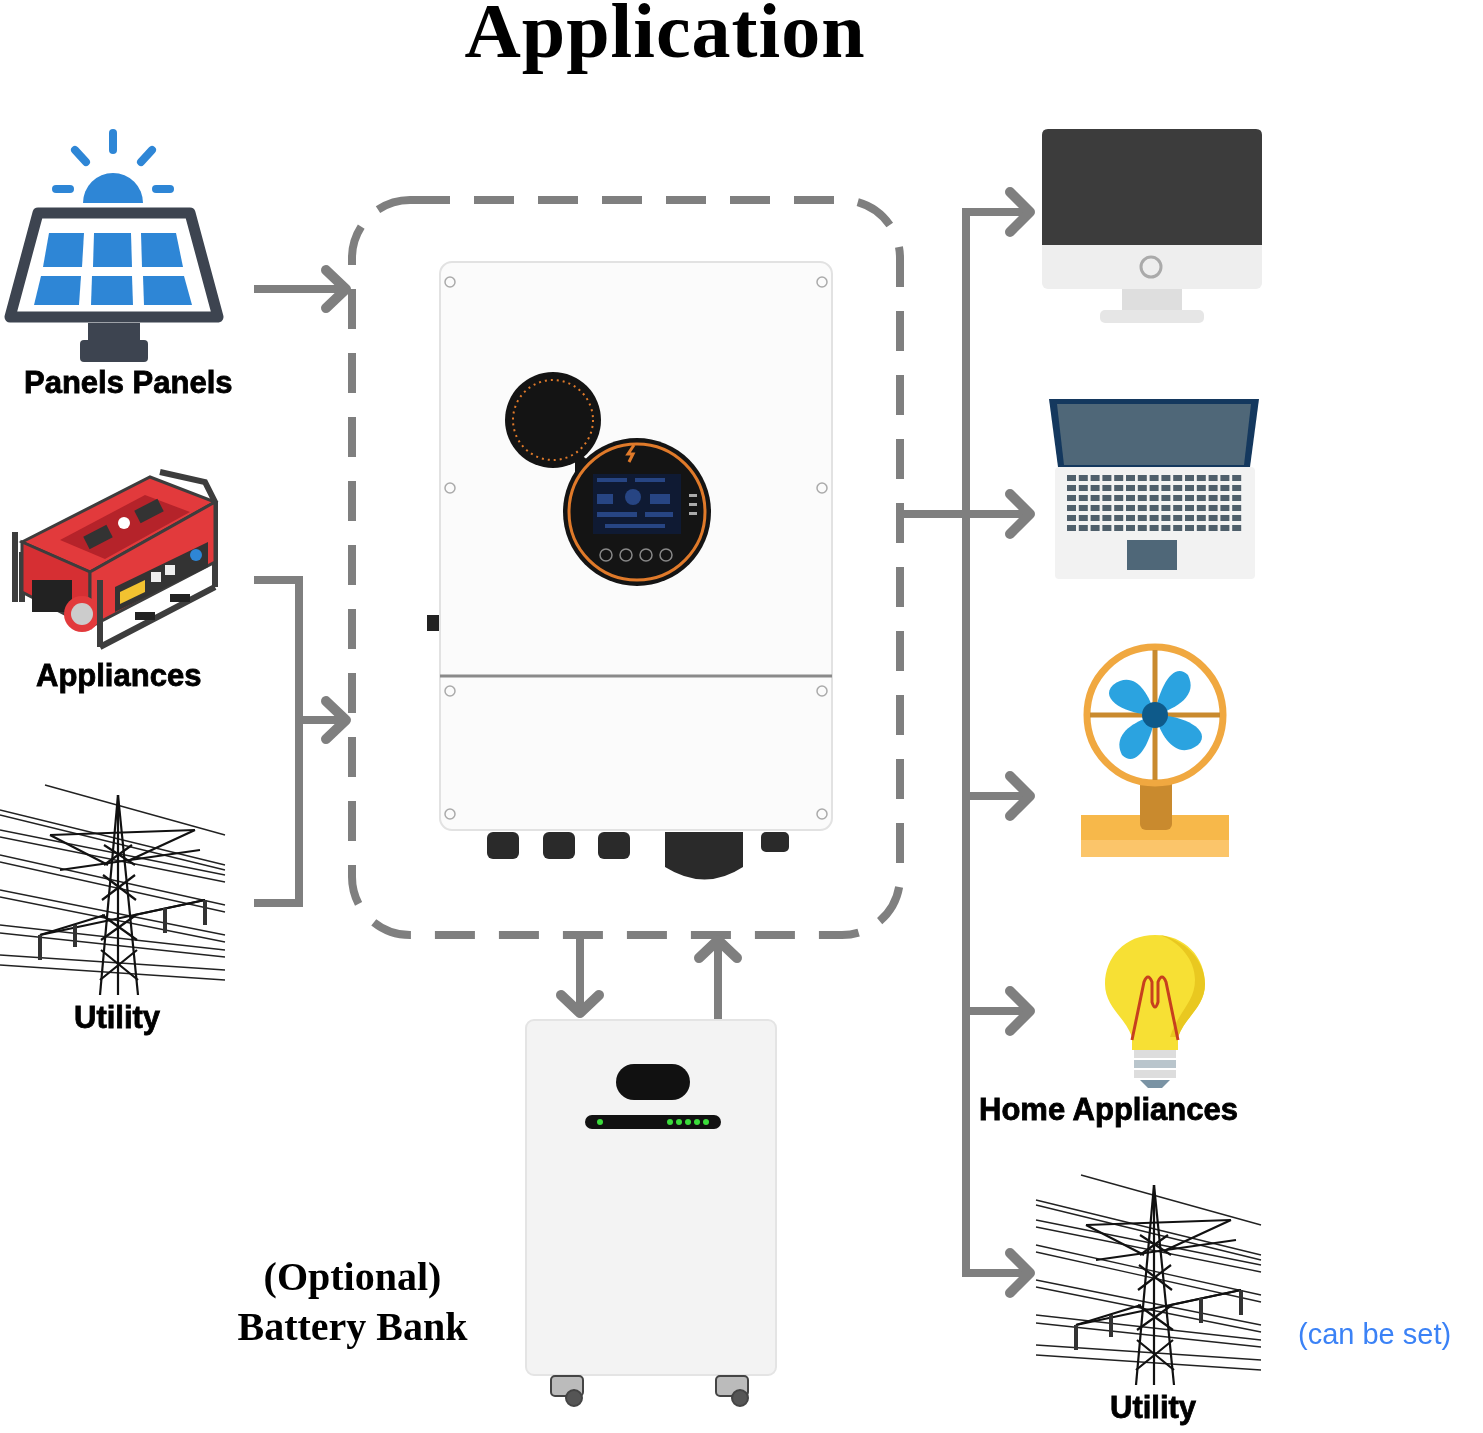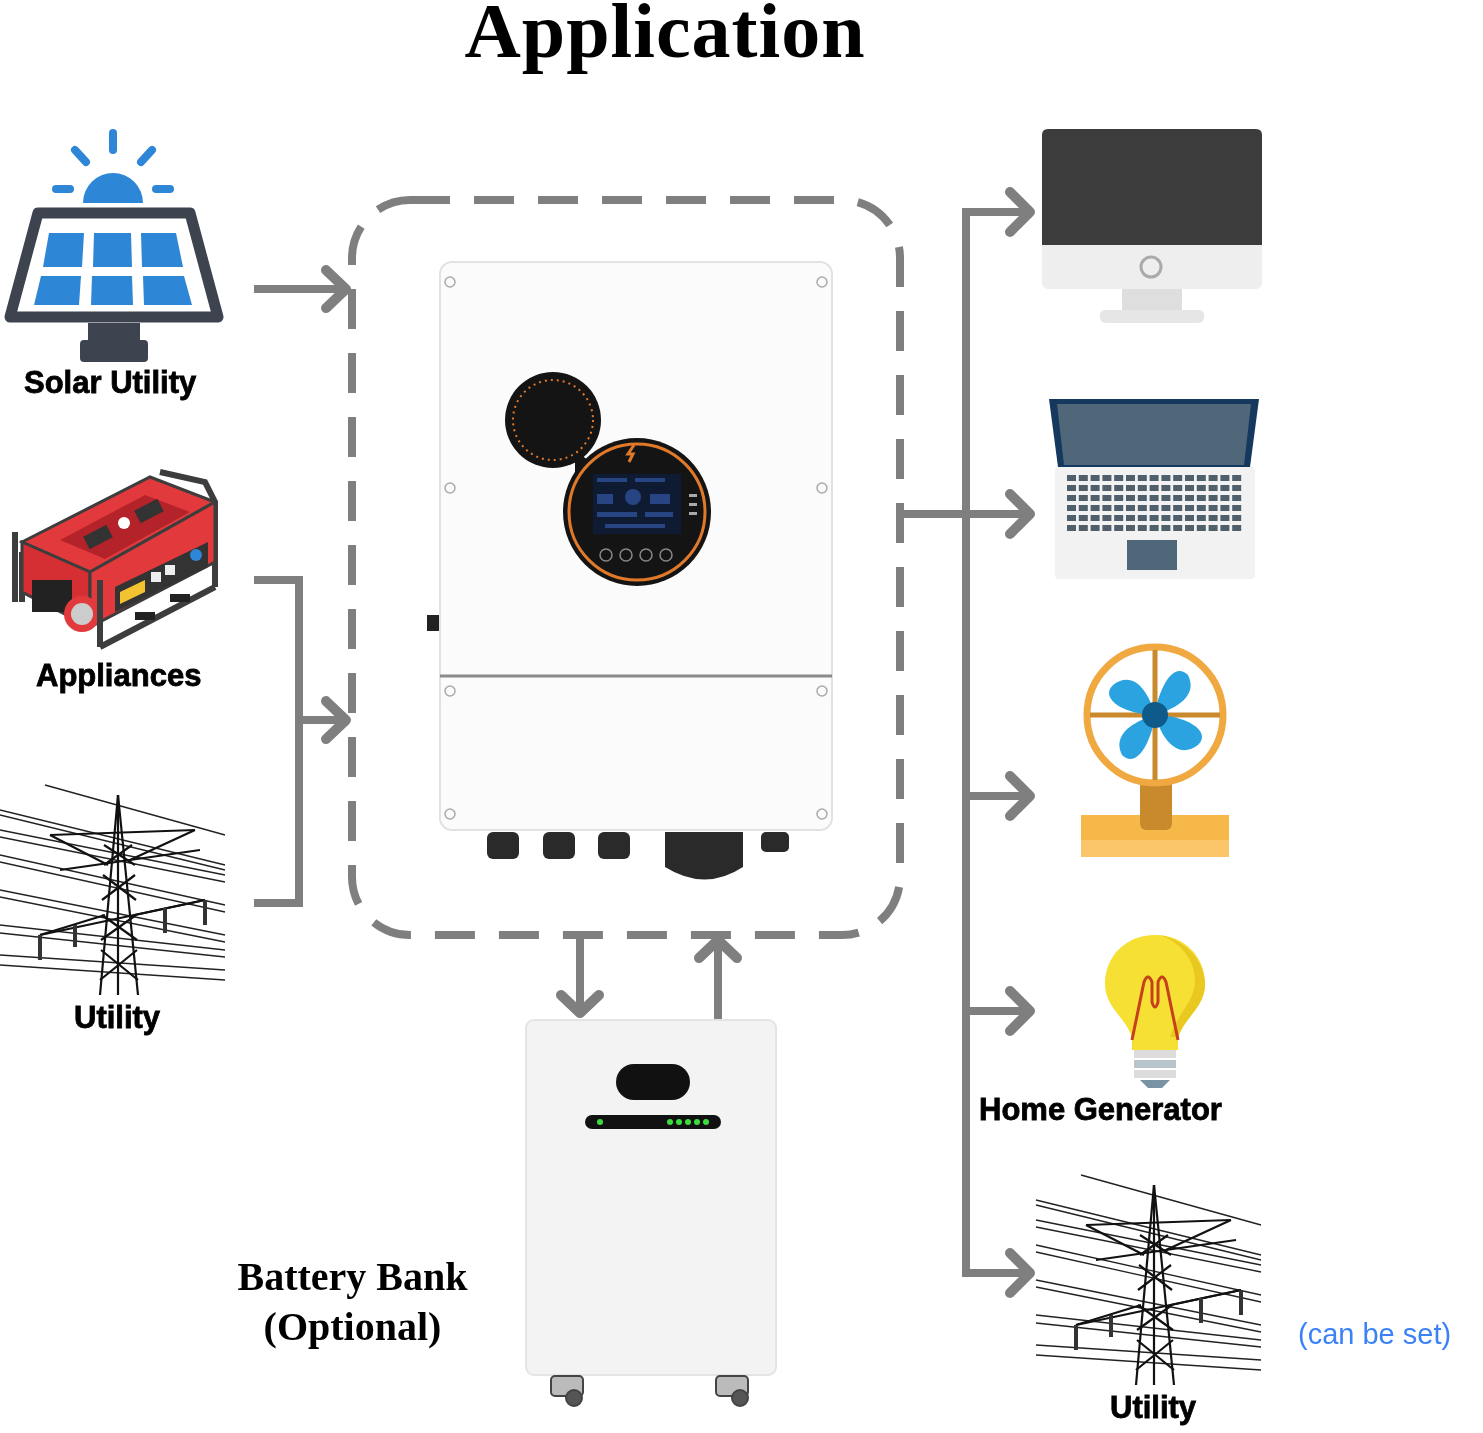--- a/index.html
+++ b/index.html
@@ -66,21 +66,21 @@
 
   <g fill="#2e86d6">
     <path d="M49,108 L84,108 L82,142 L43,142 Z"></path>
     <path d="M94,108 L131,108 L132,142 L93,142 Z"></path>
     <path d="M141,108 L176,108 L183,142 L142,142 Z"></path>
     <path d="M41,151 L81,151 L79,180 L34,180 Z"></path>
     <path d="M92,151 L132,151 L133,180 L91,180 Z"></path>
     <path d="M143,151 L184,151 L192,180 L144,180 Z"></path>
   </g>
 </svg>
-<div class="abs label-sans" style="left:24px;top:365px;">Solar Utility</div>
+<div class="abs label-sans" style="left:24px;top:365px;">Panels Panels</div>
 
 <svg style="left:10px;top:462px;" width="215" height="195" viewBox="0 0 215 195">
 
   <path d="M12,90 L12,140 M150,10 L195,20 L205,40 L205,125" fill="none" stroke="#3d3d3d" stroke-width="6"></path>
 
   <path d="M12,80 L140,15 L205,40 L80,110 Z" fill="#e23a3c" stroke="#3d3d3d" stroke-width="3"></path>
   <path d="M50,78 L135,33 L180,50 L95,97 Z" fill="#b5232a"></path>
   <rect x="75" y="68" width="26" height="14" fill="#333" transform="rotate(-27 88 75)"></rect>
   <rect x="126" y="42" width="26" height="14" fill="#333" transform="rotate(-27 139 49)"></rect>
   <circle cx="114" cy="61" r="6" fill="#fff"></circle>
@@ -205,22 +205,22 @@
       <circle cx="182" cy="104" r="3"></circle>
   </g>
   <g fill="#bbb" stroke="#444" stroke-width="2">
     <rect x="27" y="358" width="32" height="20" rx="4"></rect>
       <circle cx="50" cy="380" r="8" fill="#555"></circle>
     <rect x="192" y="358" width="32" height="20" rx="4"></rect>
       <circle cx="216" cy="380" r="8" fill="#555"></circle>
   </g>
 </svg>
 <div class="abs label-serif" style="left:215px;top:1252px;width:275px;">
+  <div>(Optional)</div>
   <div>Battery Bank</div>
-  <div>(Optional)</div>
 </div>
 
 <svg style="left:1040px;top:127px;" width="224" height="200" viewBox="0 0 224 200">
   <rect x="2" y="2" width="220" height="160" rx="6" fill="#eeeeee"></rect>
   <path d="M2,8 Q2,2 8,2 L216,2 Q222,2 222,8 L222,118 L2,118 Z" fill="#3c3c3c"></path>
   <circle cx="111" cy="140" r="10" fill="none" stroke="#aaa" stroke-width="3"></circle>
   <rect x="82" y="162" width="60" height="25" fill="#dedede"></rect>
   <rect x="60" y="183" width="104" height="13" rx="5" fill="#e6e6e6"></rect>
 </svg>
 
@@ -346,21 +346,21 @@
 
 <svg style="left:1100px;top:932px;" width="110" height="160" viewBox="0 0 110 160">
   <path d="M55,3 C25,3 5,25 5,52 C5,75 25,85 32,105 L32,118 L78,118 L78,105 C85,85 105,75 105,52 C105,25 85,3 55,3 Z" fill="#f7e034"></path>
   <path d="M60,3 C85,8 105,28 105,52 C105,75 85,85 78,105 L70,105 C78,80 95,70 95,48 C95,28 80,10 60,3 Z" fill="#e9c820"></path>
   <path d="M32,108 L44,50 Q48,40 52,50 L52,70 Q55,80 58,70 L58,50 Q62,40 66,50 L78,108" fill="none" stroke="#c7401e" stroke-width="3"></path>
   <rect x="34" y="118" width="42" height="8" fill="#ddd"></rect>
   <rect x="34" y="128" width="42" height="8" fill="#b9c5cc"></rect>
   <rect x="34" y="138" width="42" height="8" fill="#ddd"></rect>
   <path d="M40,148 L70,148 L62,156 L48,156 Z" fill="#7a93a4"></path>
 </svg>
-<div class="abs label-sans" style="left:979px;top:1092px;">Home Generator</div>
+<div class="abs label-sans" style="left:979px;top:1092px;">Home Appliances</div>
 
 <svg style="left:1036px;top:1165px;" width="225" height="225" viewBox="0 0 225 225">
   <g stroke="#222" fill="none" stroke-width="1.3">
     <line x1="45" y1="10" x2="225" y2="60"></line>
     <line x1="0" y1="35" x2="225" y2="90"></line>
       <line x1="0" y1="40" x2="225" y2="95"></line>
     <line x1="0" y1="55" x2="225" y2="100"></line>
       <line x1="0" y1="62" x2="225" y2="107"></line>
     <line x1="0" y1="80" x2="225" y2="130"></line>
       <line x1="0" y1="87" x2="225" y2="137"></line>

